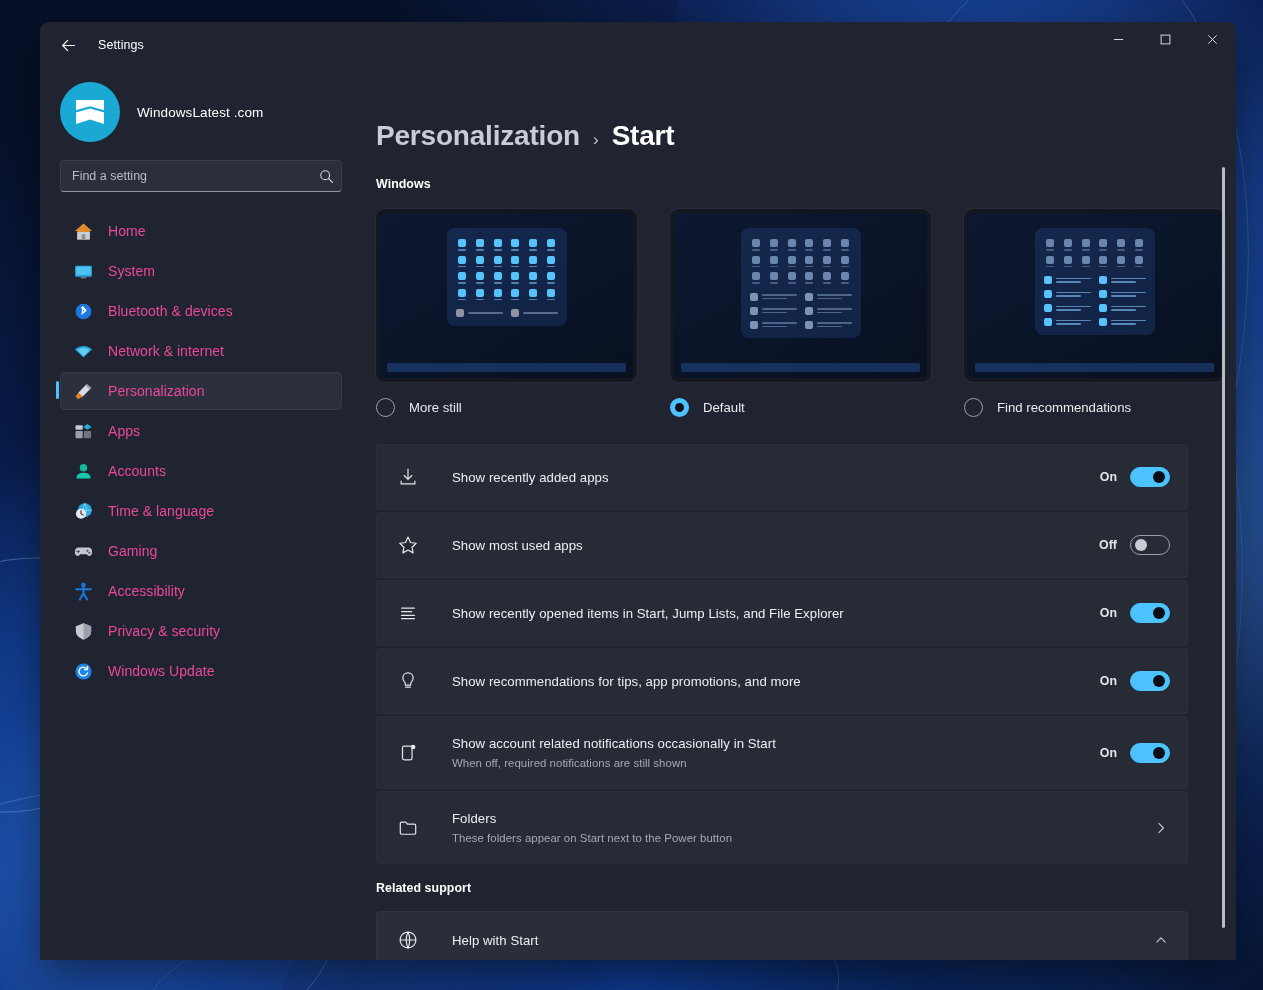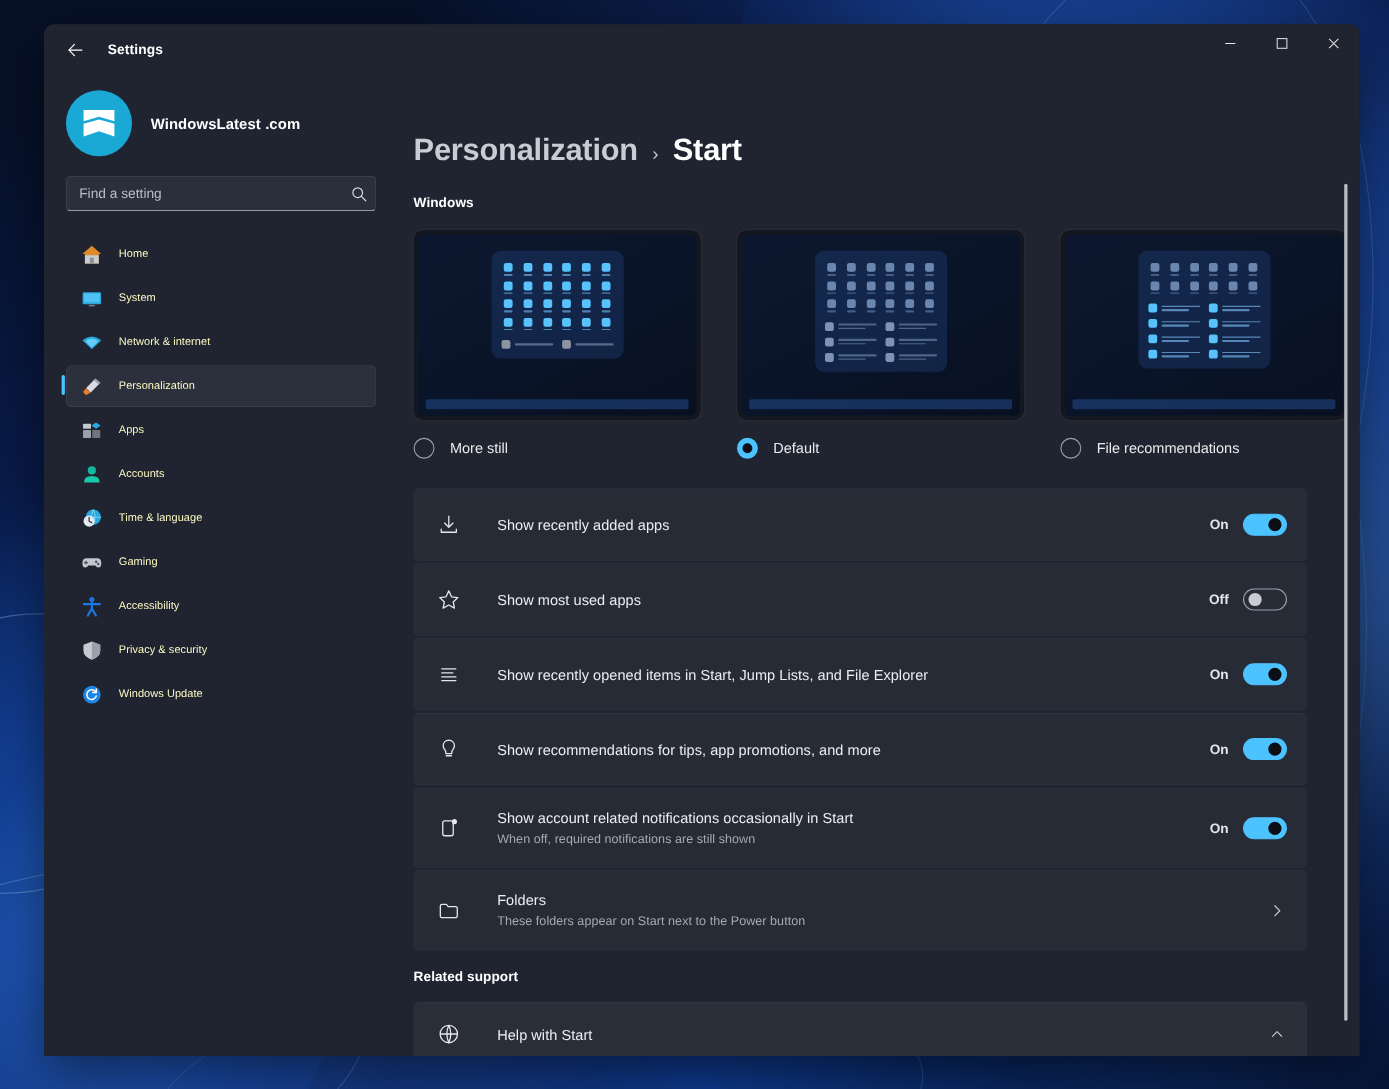--- a/index.html
+++ b/index.html
@@ -103,21 +103,21 @@
     width: 36px; height: 32px;
     margin-left: 10px;
     display: flex; align-items: center; justify-content: center;
     border-radius: 5px;
     cursor: pointer;
   }
   #title-text {
     margin-left: 12px;
     font-size: 12.5px;
     color: #ffffff;
-    font-weight: 700;
+    font-weight: 400;
     letter-spacing: 0.1px;
   }
   #window-controls {
     margin-left: auto;
     display: flex;
     height: 46px;
   }
   .wc-btn {
     width: 47px; height: 34px;
     display: flex; align-items: center; justify-content: center;
@@ -150,21 +150,21 @@
     width: 60px; height: 60px;
     border-radius: 50%;
     background: #19a9d4;
     display: flex; align-items: center; justify-content: center;
     flex: 0 0 60px;
   }
   #account-name {
     margin-left: 17px;
     font-size: 13.5px;
     color: #ffffff;
-    font-weight: 700;
+    font-weight: 400;
     letter-spacing: 0.1px;
   }
   #search-wrap {
     position: relative;
     margin: 2px 2px 0 4px;
     height: 32px;
     background: #2a2f3b;
     border: 1px solid rgba(255,255,255,0.07);
     border-bottom: 1px solid rgba(255,255,255,0.5);
     border-radius: 4px;
@@ -211,22 +211,22 @@
     border-radius: 2px;
     background: #4cc2ff;
   }
   .nav-icon {
     width: 22px; height: 22px;
     flex: 0 0 22px;
     display: flex; align-items: center; justify-content: center;
     margin-right: 14px;
   }
   .nav-label {
-    font-size: 10px;
-    color: #fef9c3;
+    font-size: 14px;
+    color: #ec4899;
     letter-spacing: 0.05px;
   }
 
   
   #main {
     flex: 1 1 auto;
     position: relative;
     padding: 0 0 0 8px;
     overflow: hidden;
   }
@@ -568,20 +568,29 @@
             <span class="nav-icon">
               <svg width="21" height="21" viewBox="0 0 22 22">
                 <rect x="2.2" y="5" width="17.6" height="11.4" rx="1.3" fill="#2aa8e0"></rect>
                 <rect x="3.4" y="6" width="15.2" height="8.4" rx="0.8" fill="#4ec2f2"></rect>
                 <rect x="8" y="16.8" width="6" height="1.6" rx="0.6" fill="#6d7380"></rect>
               </svg>
             </span>
             <span class="nav-label">System</span>
           </div>
 
+          <div class="nav-item">
+            <span class="nav-icon">
+              <svg width="21" height="21" viewBox="0 0 22 22">
+                <circle cx="11" cy="11" r="8.2" fill="#1c78e0"></circle>
+                <path d="M9.2 7 L13.4 10.3 L9.9 13 V6 L13.4 9.4 L9.2 13.6" fill="none" stroke="#ffffff" stroke-width="1.25" stroke-linejoin="round" stroke-linecap="round"></path>
+              </svg>
+            </span>
+            <span class="nav-label">Bluetooth &amp; devices</span>
+          </div>
 
           <div class="nav-item">
             <span class="nav-icon">
               <svg width="21" height="21" viewBox="0 0 22 22">
                 <path d="M2 8.6 Q11 1.8 20 8.6 L11 17.4 Z" fill="#2aa8e0"></path>
                 <path d="M4.8 9.6 Q11 5.2 17.2 9.6 L11 15.6 Z" fill="#63cdf5"></path>
               </svg>
             </span>
             <span class="nav-label">Network &amp; internet</span>
           </div>
@@ -1059,21 +1068,21 @@
                             <div class="rec-l2"></div>
                           </div>
                         </div>
                     </div>
                   </div>
                   <div class="taskbar"></div>
                 </div>
               </div>
               <div class="radio-row">
                 <span class="radio"></span>
-                <span class="radio-label">File recommendations</span>
+                <span class="radio-label">Find recommendations</span>
               </div>
             </div>
 
           </div>
 
           <div id="settings-list">
 
             <div class="setting-row">
               <span class="row-icon">
                 <svg width="22" height="22" viewBox="0 0 24 24">

